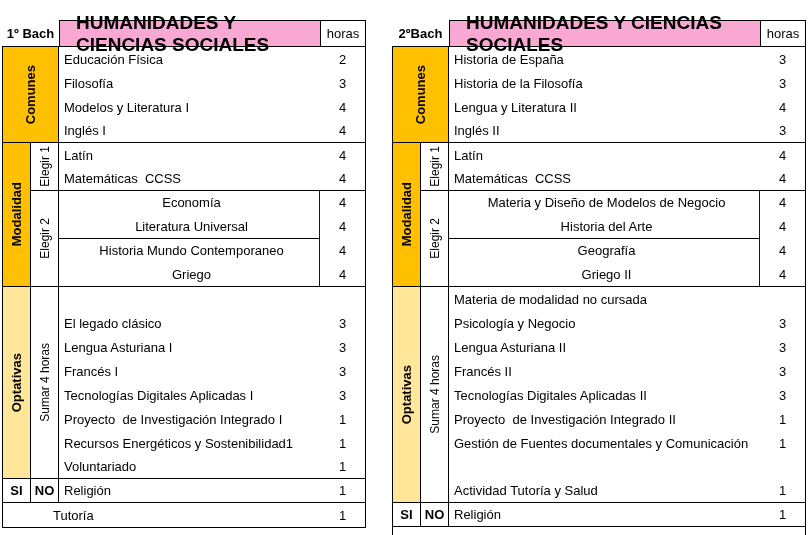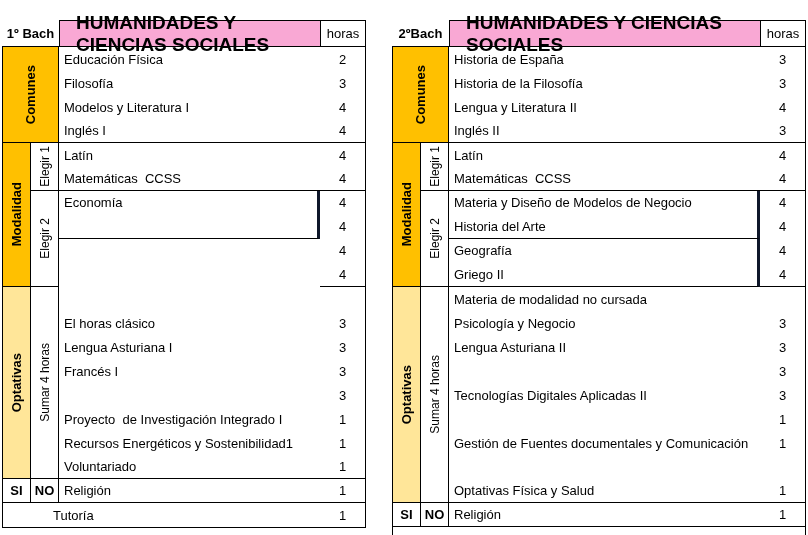--- a/index.html
+++ b/index.html
@@ -27,21 +27,21 @@
   .vc { justify-content: center; }
   .vt { writing-mode: vertical-rl; transform: rotate(180deg); white-space: nowrap; }
   .b { font-weight: bold; }
   .f12 { font-size: 12px; }
   .subj { padding-left: 5px; white-space: pre-wrap; }
   .hrs { justify-content: center; }
   .br { border-right: 1px solid #000; }
   .bb { border-bottom: 1px solid #000; }
   .orange { background: #FFC000; }
   .cream { background: #FFE699; }
-  .grp { border-right: 3px solid #0f172a; overflow: hidden; }
+  .grp { border-right: 1px solid #0f172a; overflow: hidden; text-align: center; }
   .gl { height: 24px; line-height: 24px; padding-left: 5px; white-space: pre-wrap; }
   .gh { height: 24px; line-height: 24px; text-align: center; }
   .tut { padding-left: 50px; }
 </style>
 </head>
 <body>
 
 <div class="tbl" id="t1">
   <div class="hdr">
     <div class="hcourse">1º Bach</div>
@@ -70,42 +70,48 @@
     </div>
     <div class="c subj" style="grid-area:5/3/6/4">Latín</div>
     <div class="c hrs" style="grid-area:5/4/6/5">4</div>
     <div class="c subj bb" style="grid-area:6/3/7/4">Matemáticas  CCSS</div>
     <div class="c hrs bb" style="grid-area:6/4/7/5">4</div>
     <div class="c vc br bb" style="grid-area:7/2/11/3">
       <span class="vt f12">Elegir 2</span>
     </div>
     <div class="grp bb" style="grid-area:7/3/9/4">
       <div class="gl">Economía</div>
+      <div class="gl">Literatura Universal</div>
+    </div>
+    <div class="grp bb" style="grid-area:9/3/11/4">
+      <div class="gl">Historia Mundo Contemporaneo</div>
+      <div class="gl">Griego</div>
     </div>
     <div class="bb" style="grid-area:7/4/11/5">
       <div class="gh">4</div>
       <div class="gh">4</div>
       <div class="gh">4</div>
       <div class="gh">4</div>
     </div>
 
     <div class="c vc cream br bb" style="grid-area:11/1/19/2">
       <span class="vt b">Optativas</span>
     </div>
     <div class="c vc br bb" style="grid-area:11/2/19/3">
       <span class="vt f12">Sumar 4 horas</span>
     </div>
     <div class="c subj" style="grid-area:11/3/12/4"></div>
     <div class="c hrs" style="grid-area:11/4/12/5"></div>
-    <div class="c subj" style="grid-area:12/3/13/4">El horas clásico</div>
+    <div class="c subj" style="grid-area:12/3/13/4">El legado clásico</div>
     <div class="c hrs" style="grid-area:12/4/13/5">3</div>
     <div class="c subj" style="grid-area:13/3/14/4">Lengua Asturiana I</div>
     <div class="c hrs" style="grid-area:13/4/14/5">3</div>
     <div class="c subj" style="grid-area:14/3/15/4">Francés I</div>
     <div class="c hrs" style="grid-area:14/4/15/5">3</div>
+    <div class="c subj" style="grid-area:15/3/16/4">Tecnologías Digitales Aplicadas I</div>
     <div class="c hrs" style="grid-area:15/4/16/5">3</div>
     <div class="c subj" style="grid-area:16/3/17/4">Proyecto  de Investigación Integrado I</div>
     <div class="c hrs" style="grid-area:16/4/17/5">1</div>
     <div class="c subj" style="grid-area:17/3/18/4">Recursos Energéticos y Sostenibilidad1</div>
     <div class="c hrs" style="grid-area:17/4/18/5">1</div>
     <div class="c subj bb" style="grid-area:18/3/19/4">Voluntariado</div>
     <div class="c hrs bb" style="grid-area:18/4/19/5">1</div>
 
     <div class="c hrs b br bb" style="grid-area:19/1/20/2">SI</div>
     <div class="c hrs b br bb" style="grid-area:19/2/20/3">NO</div>
@@ -170,29 +176,31 @@
     </div>
     <div class="c vc br bb" style="grid-area:11/2/20/3">
       <span class="vt f12">Sumar 4 horas</span>
     </div>
     <div class="c subj" style="grid-area:11/3/12/4">Materia de modalidad no cursada</div>
     <div class="c hrs" style="grid-area:11/4/12/5"></div>
     <div class="c subj" style="grid-area:12/3/13/4">Psicología y Negocio</div>
     <div class="c hrs" style="grid-area:12/4/13/5">3</div>
     <div class="c subj" style="grid-area:13/3/14/4">Lengua Asturiana II</div>
     <div class="c hrs" style="grid-area:13/4/14/5">3</div>
+    <div class="c subj" style="grid-area:14/3/15/4">Francés II</div>
     <div class="c hrs" style="grid-area:14/4/15/5">3</div>
     <div class="c subj" style="grid-area:15/3/16/4">Tecnologías Digitales Aplicadas II</div>
     <div class="c hrs" style="grid-area:15/4/16/5">3</div>
+    <div class="c subj" style="grid-area:16/3/17/4">Proyecto  de Investigación Integrado II</div>
     <div class="c hrs" style="grid-area:16/4/17/5">1</div>
     <div class="c subj" style="grid-area:17/3/18/4">Gestión de Fuentes documentales y Comunicación</div>
     <div class="c hrs" style="grid-area:17/4/18/5">1</div>
     <div class="c subj" style="grid-area:18/3/19/4"></div>
     <div class="c hrs" style="grid-area:18/4/19/5"></div>
-    <div class="c subj bb" style="grid-area:19/3/20/4">Optativas Física y Salud</div>
+    <div class="c subj bb" style="grid-area:19/3/20/4">Actividad Tutoría y Salud</div>
     <div class="c hrs bb" style="grid-area:19/4/20/5">1</div>
 
     <div class="c hrs b br bb" style="grid-area:20/1/21/2">SI</div>
     <div class="c hrs b br bb" style="grid-area:20/2/21/3">NO</div>
     <div class="c subj bb" style="grid-area:20/3/21/4">Religión</div>
     <div class="c hrs bb" style="grid-area:20/4/21/5">1</div>
 
     <div class="c tut" style="grid-area:21/1/22/4">Tutoría</div>
     <div class="c hrs" style="grid-area:21/4/22/5">1</div>
   </div>

